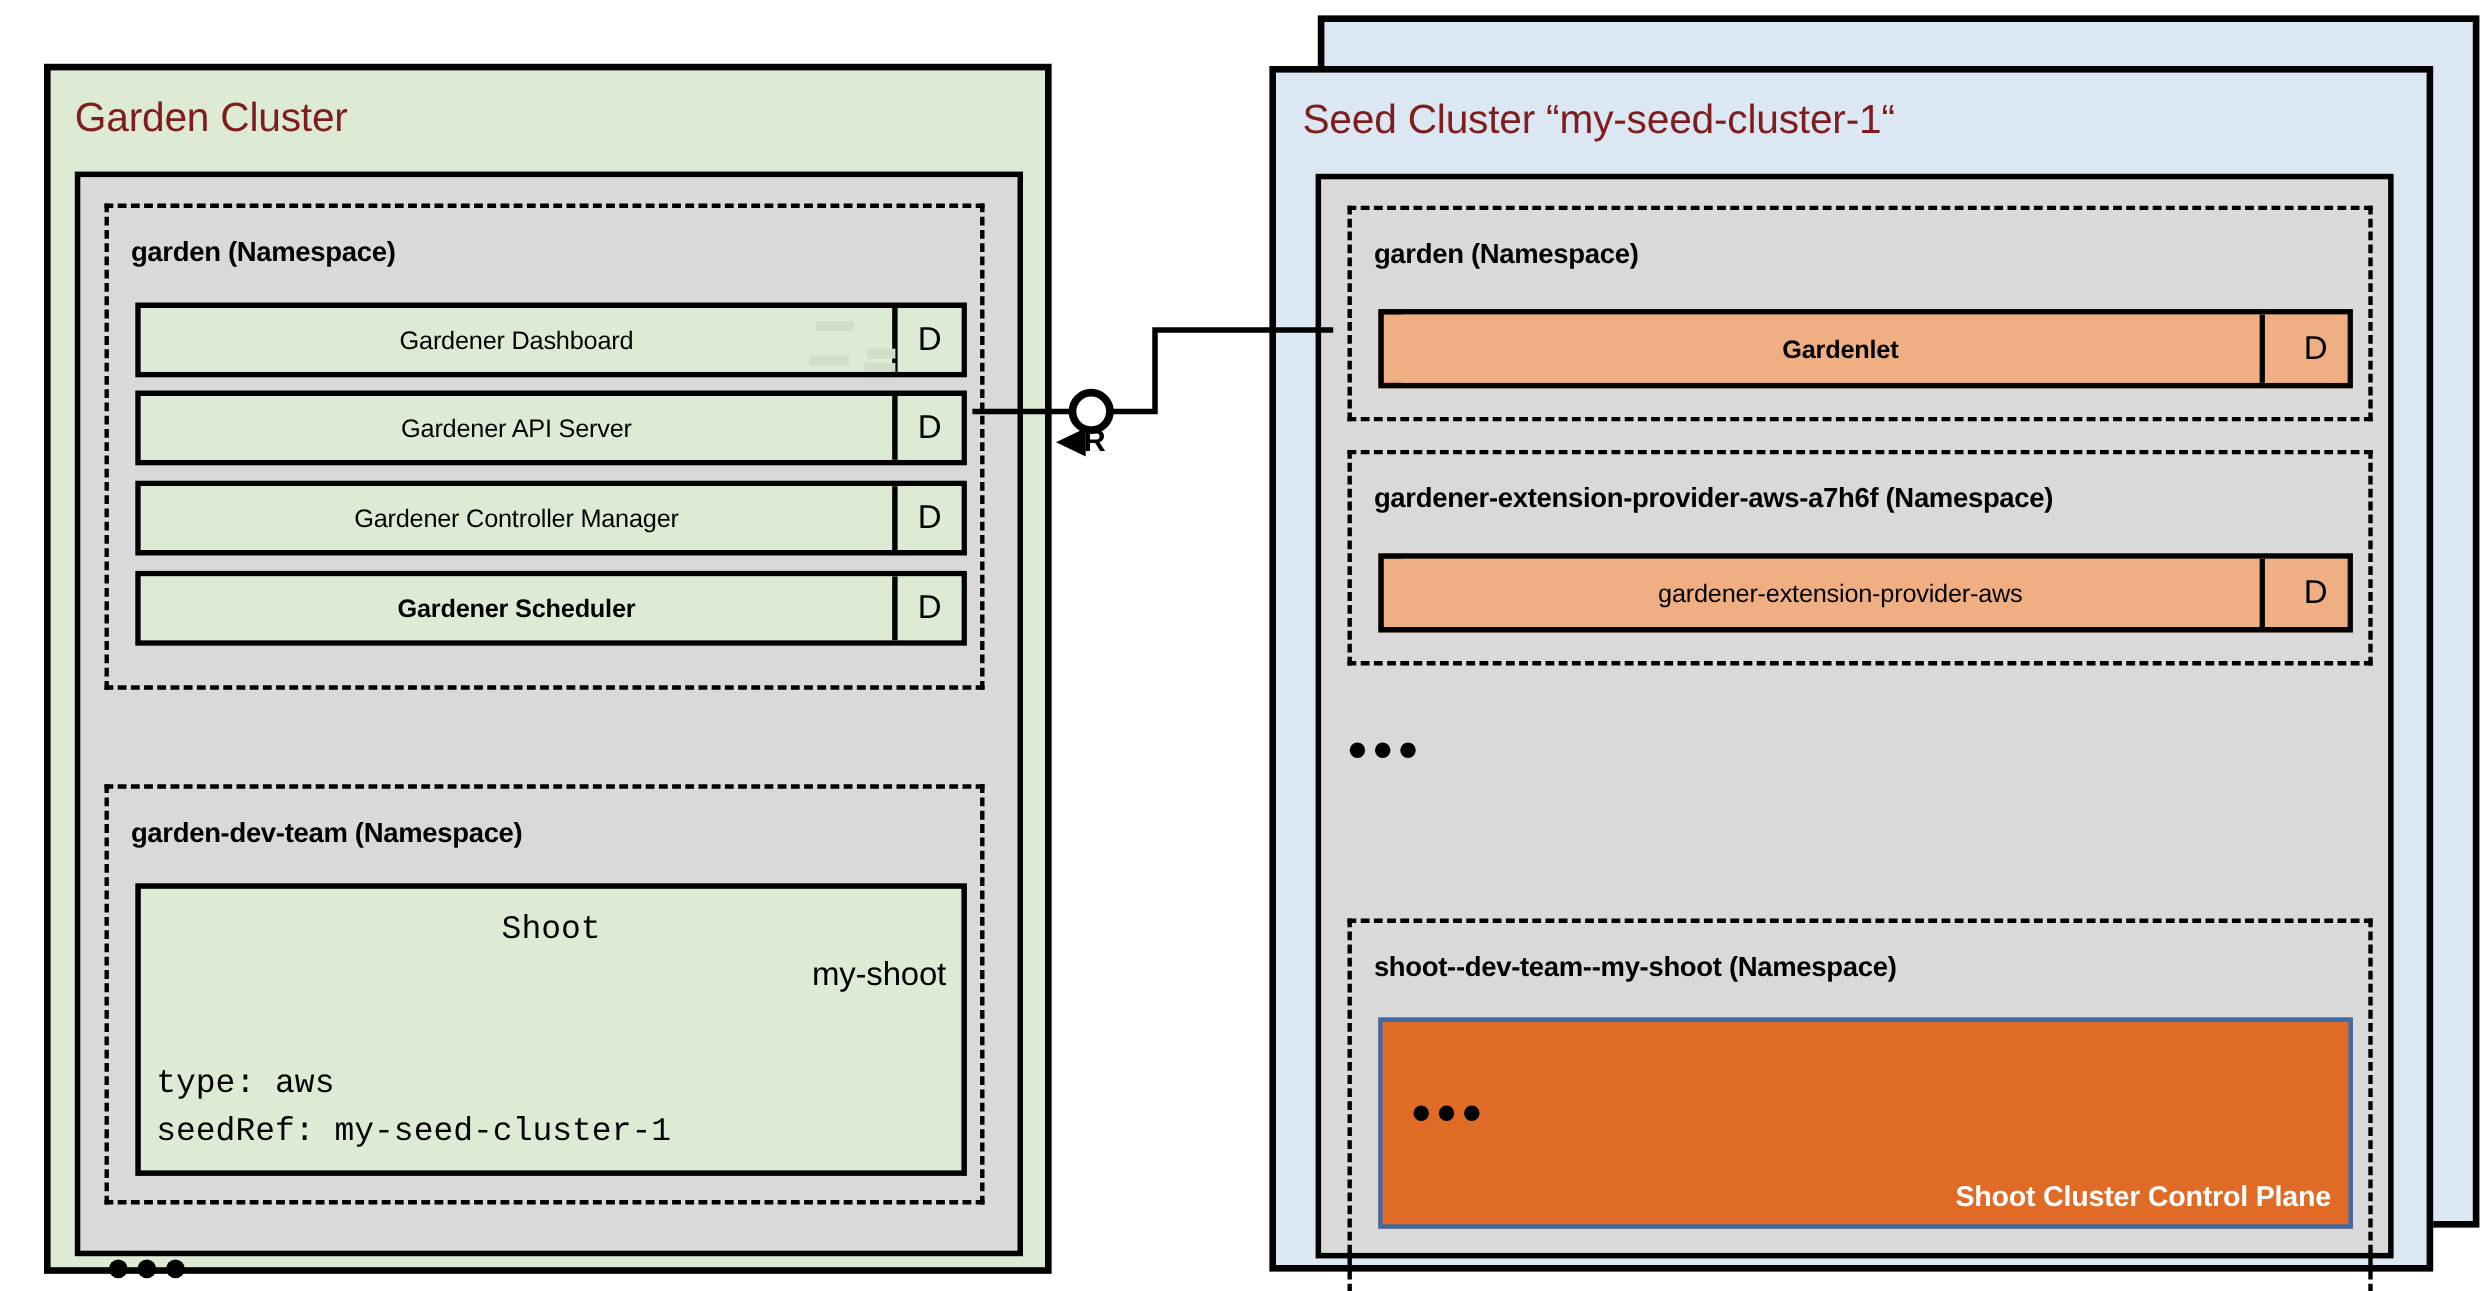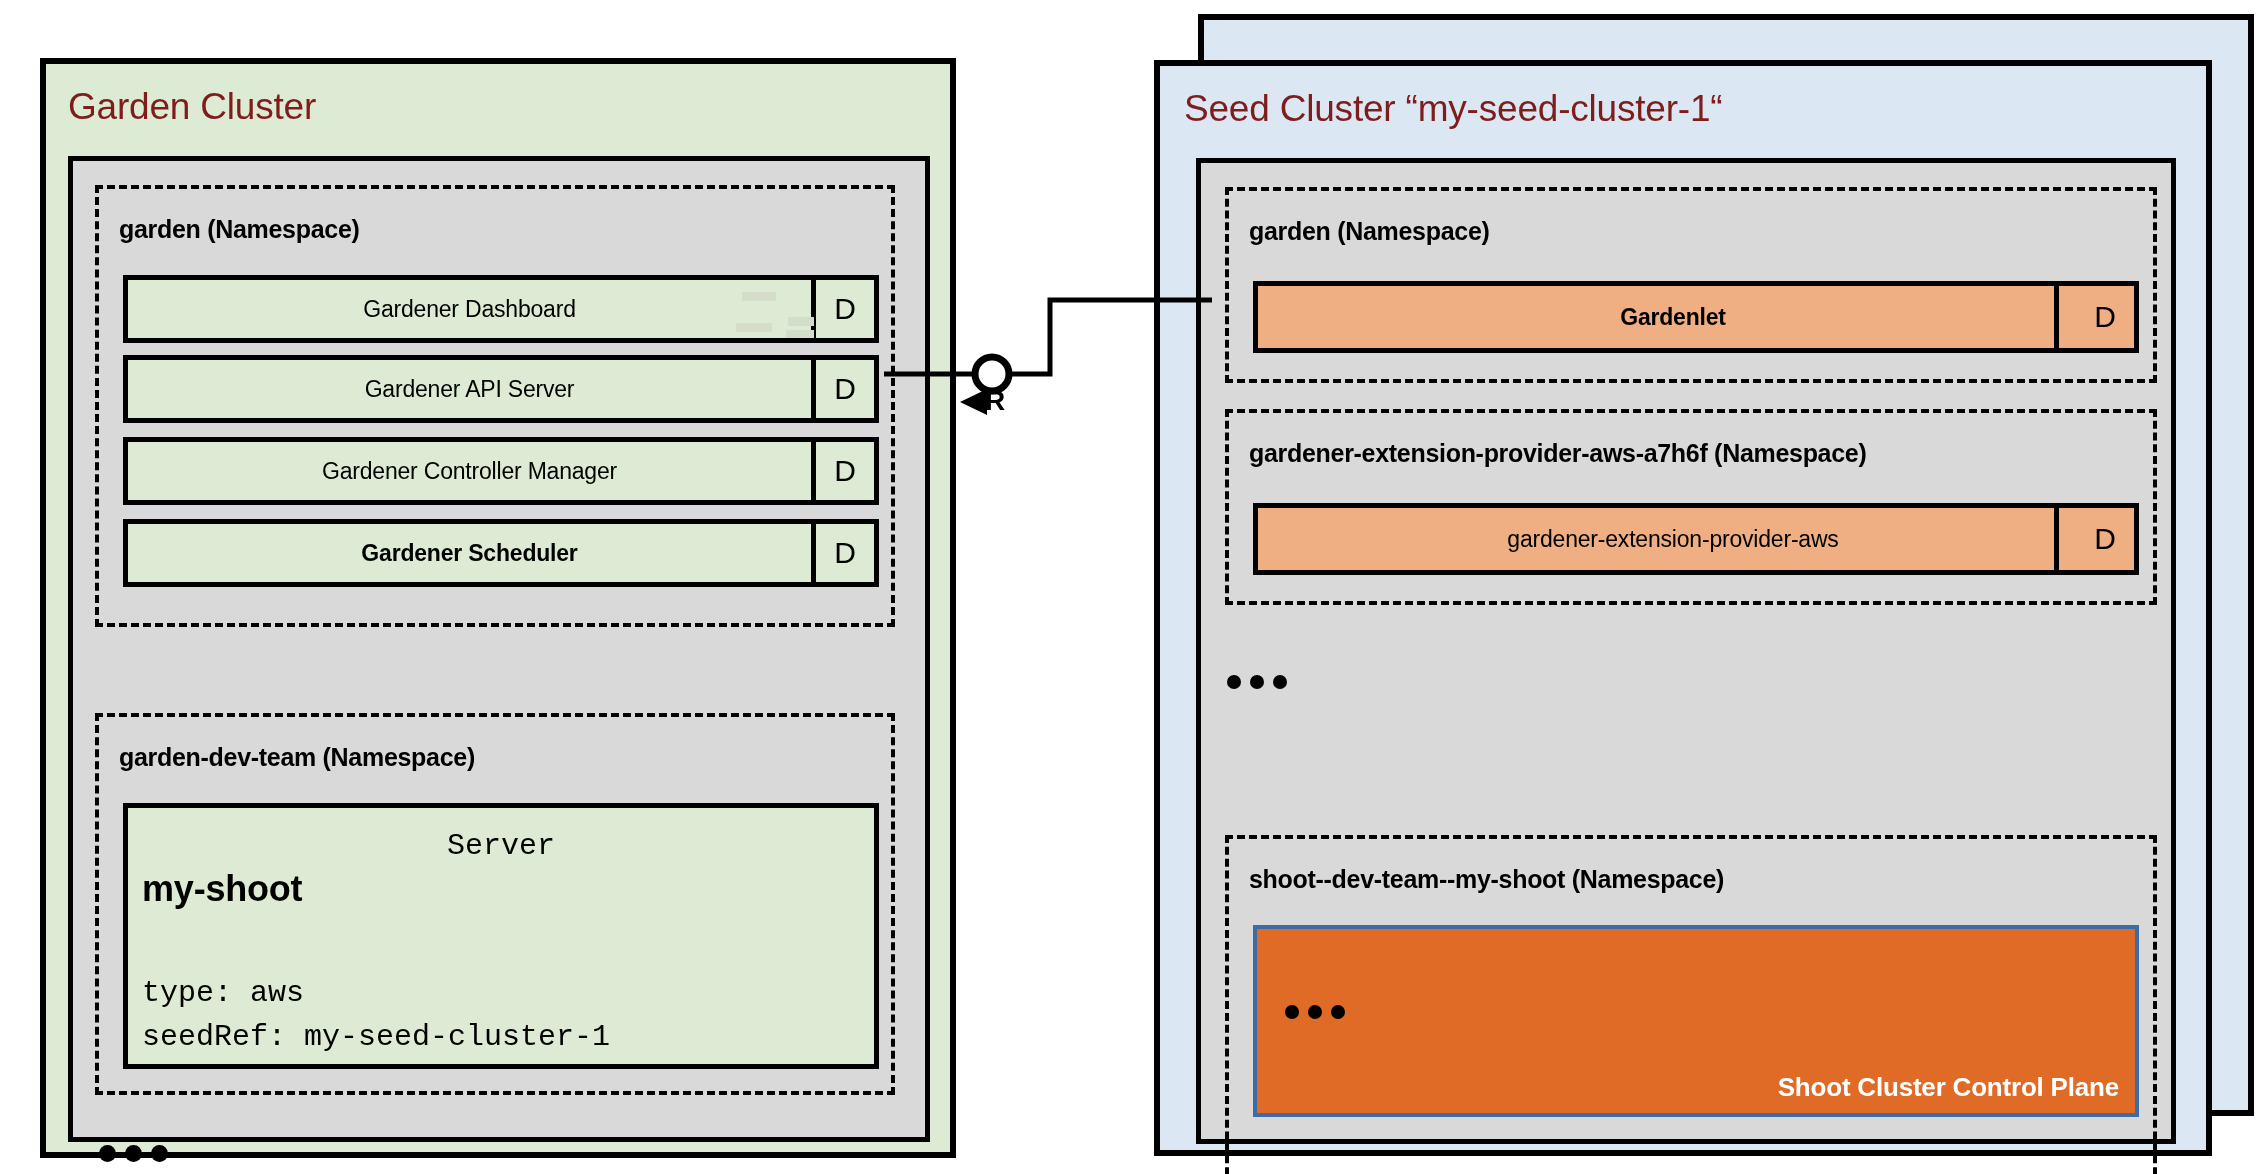--- a/index.html
+++ b/index.html
@@ -107,23 +107,23 @@
     box-sizing: border-box;
     padding: 20px 14px 14px 14px;
   }
   .shoot-kind {
     text-align: center;
     font-family: "Liberation Mono", monospace;
     font-size: 30px;
     line-height: 1.25;
   }
   .shoot-name {
-    text-align: left;
-    font-size: 36px;
-    font-weight: bold;
+    text-align: right;
+    font-size: 30px;
+    font-weight: normal;
     line-height: 1.3;
     letter-spacing: -0.2px;
   }
   .shoot-spec {
     margin-top: 60px;
     font-family: "Liberation Mono", monospace;
     font-size: 30px;
     line-height: 1.45;
     text-align: left;
   }
@@ -251,21 +251,21 @@
         <div class="abs comp green" style="left:24px; top:330px; width:756px; height:68px;">
           <div class="comp-body green bold">Gardener Scheduler</div>
           <div class="comp-badge green">D</div>
         </div>
       </div>
 
       <div class="abs ns-box" style="left:22px; top:552px; width:800px; height:382px;">
         <div class="ns-label" style="left:20px; top:26px;">garden-dev-team (Namespace)</div>
 
         <div class="abs shoot-card" style="left:24px; top:86px; width:756px; height:266px;">
-          <div class="shoot-kind">Server</div>
+          <div class="shoot-kind">Shoot</div>
           <div class="shoot-name">my-shoot</div>
           <div class="shoot-spec">
             <div>type: aws</div>
             <div>seedRef: my-seed-cluster-1</div>
           </div>
         </div>
       </div>
 
       <div class="dots" style="left:26px; top:984px;">
         <span></span>

